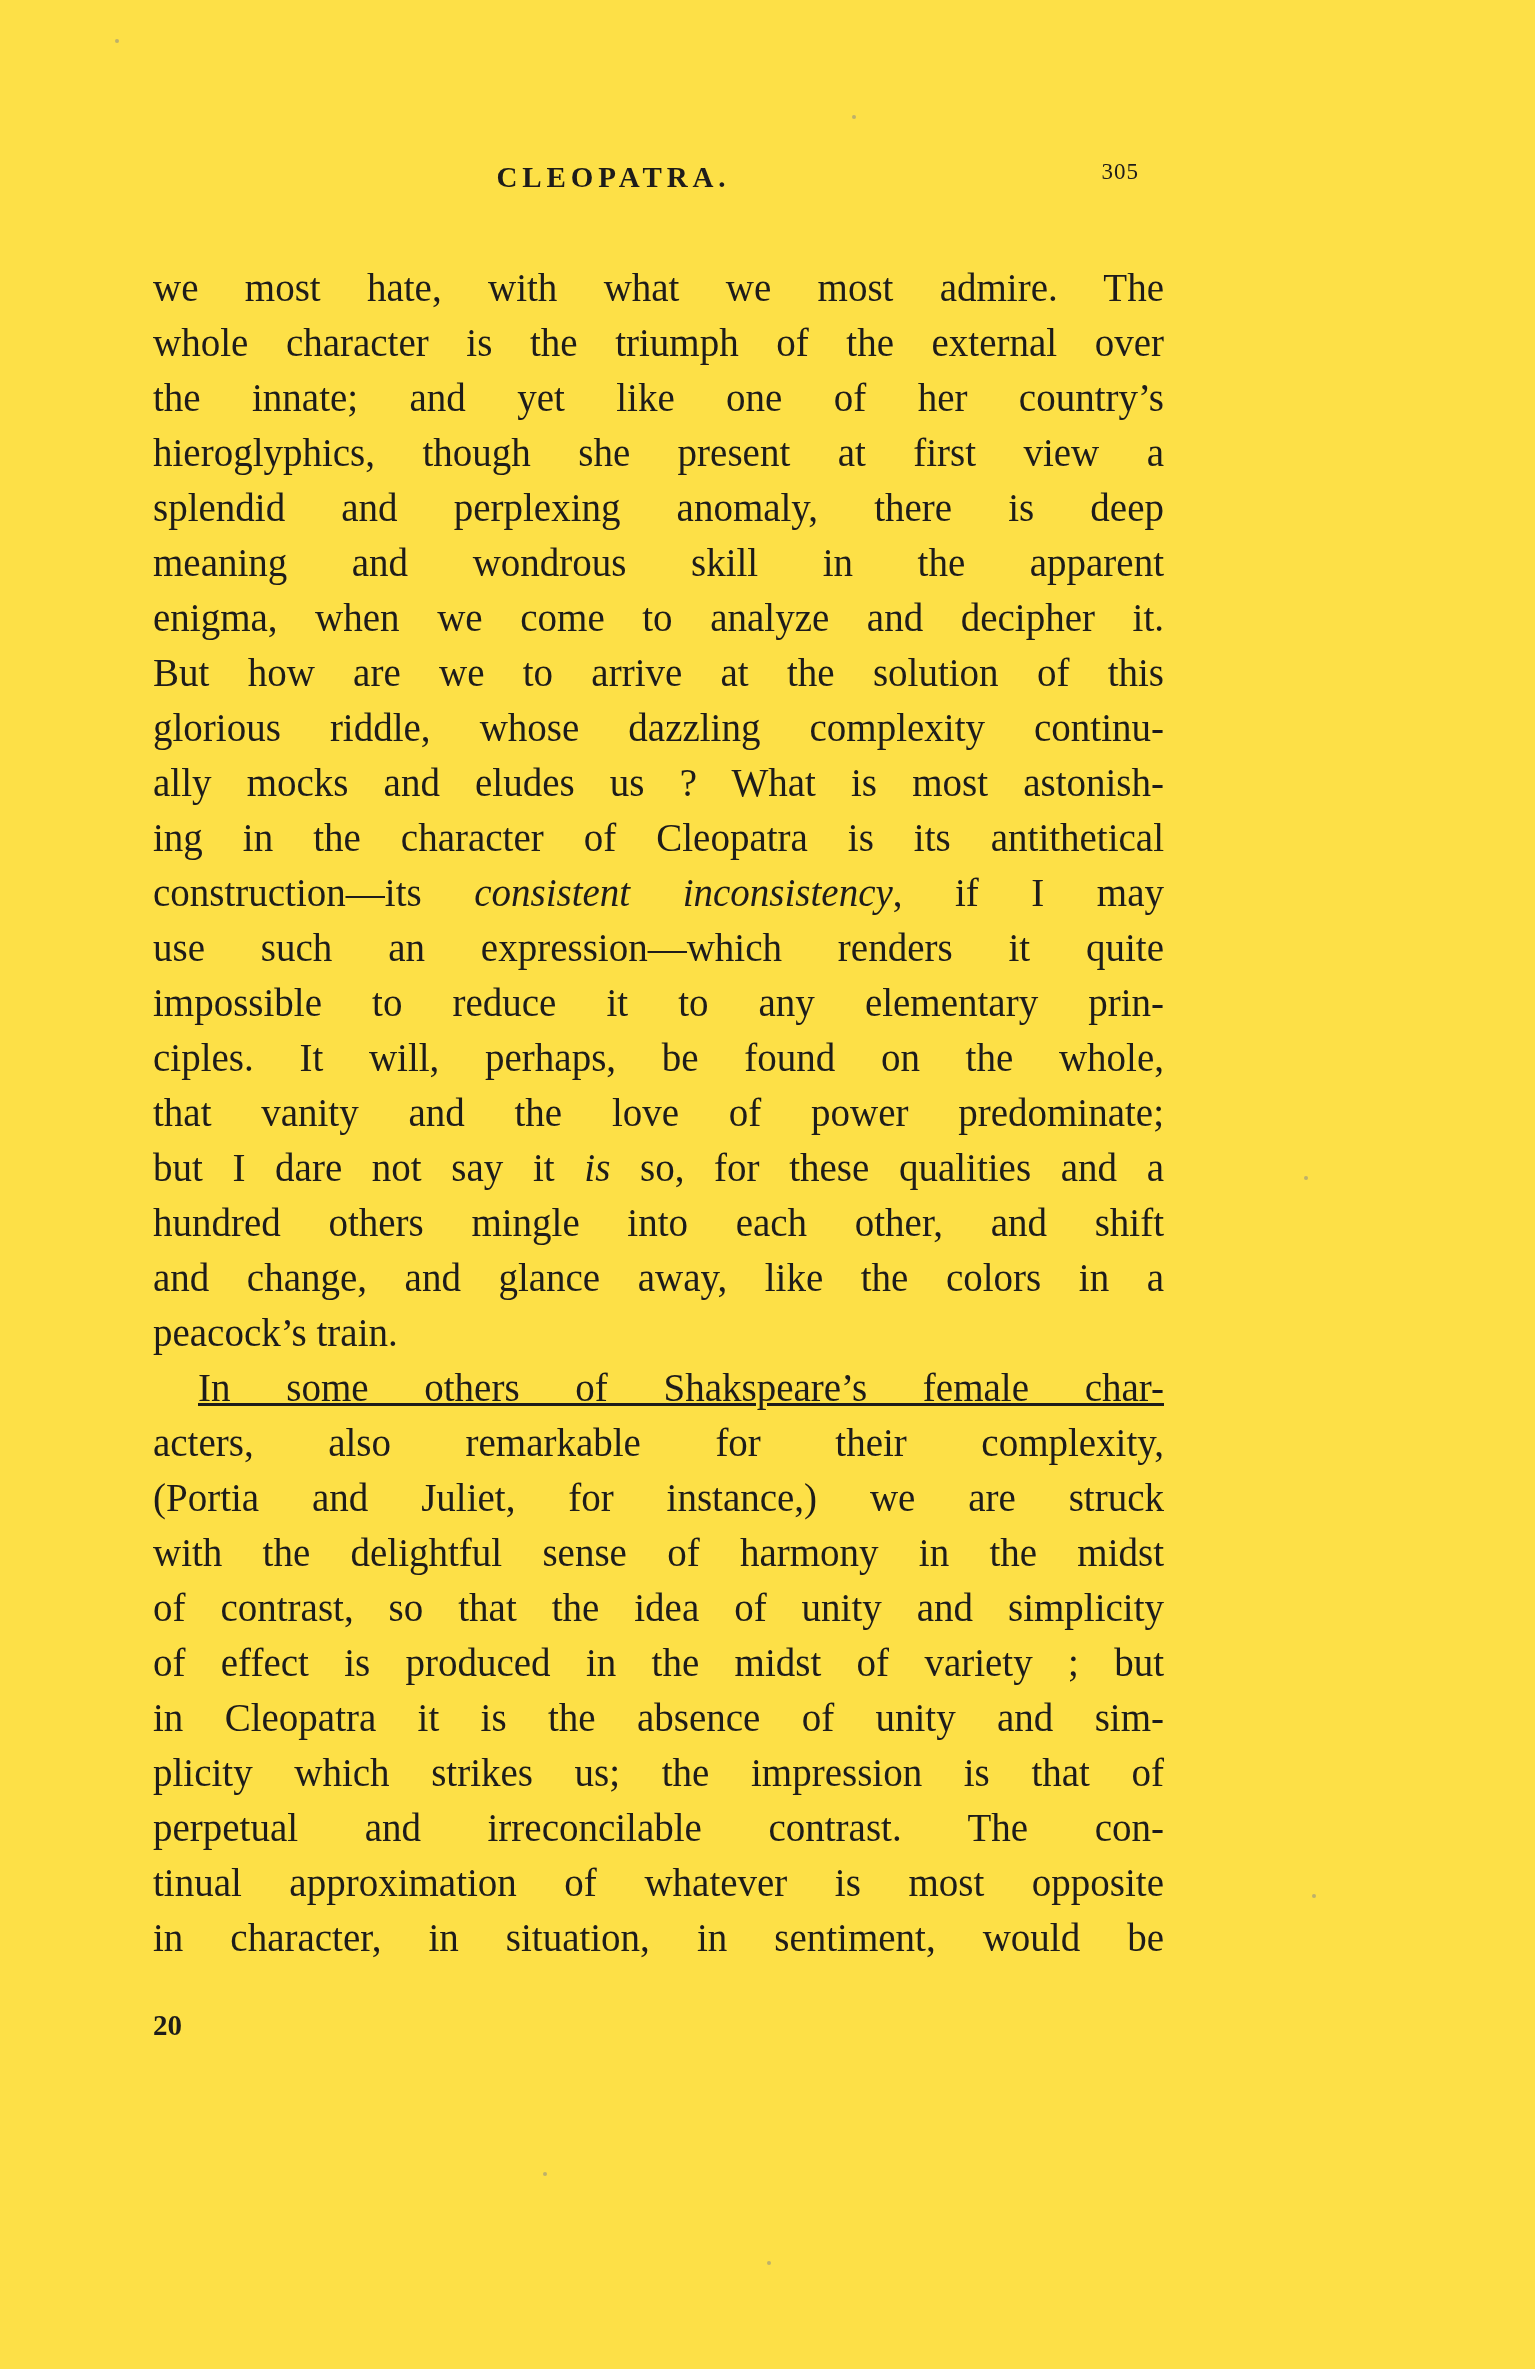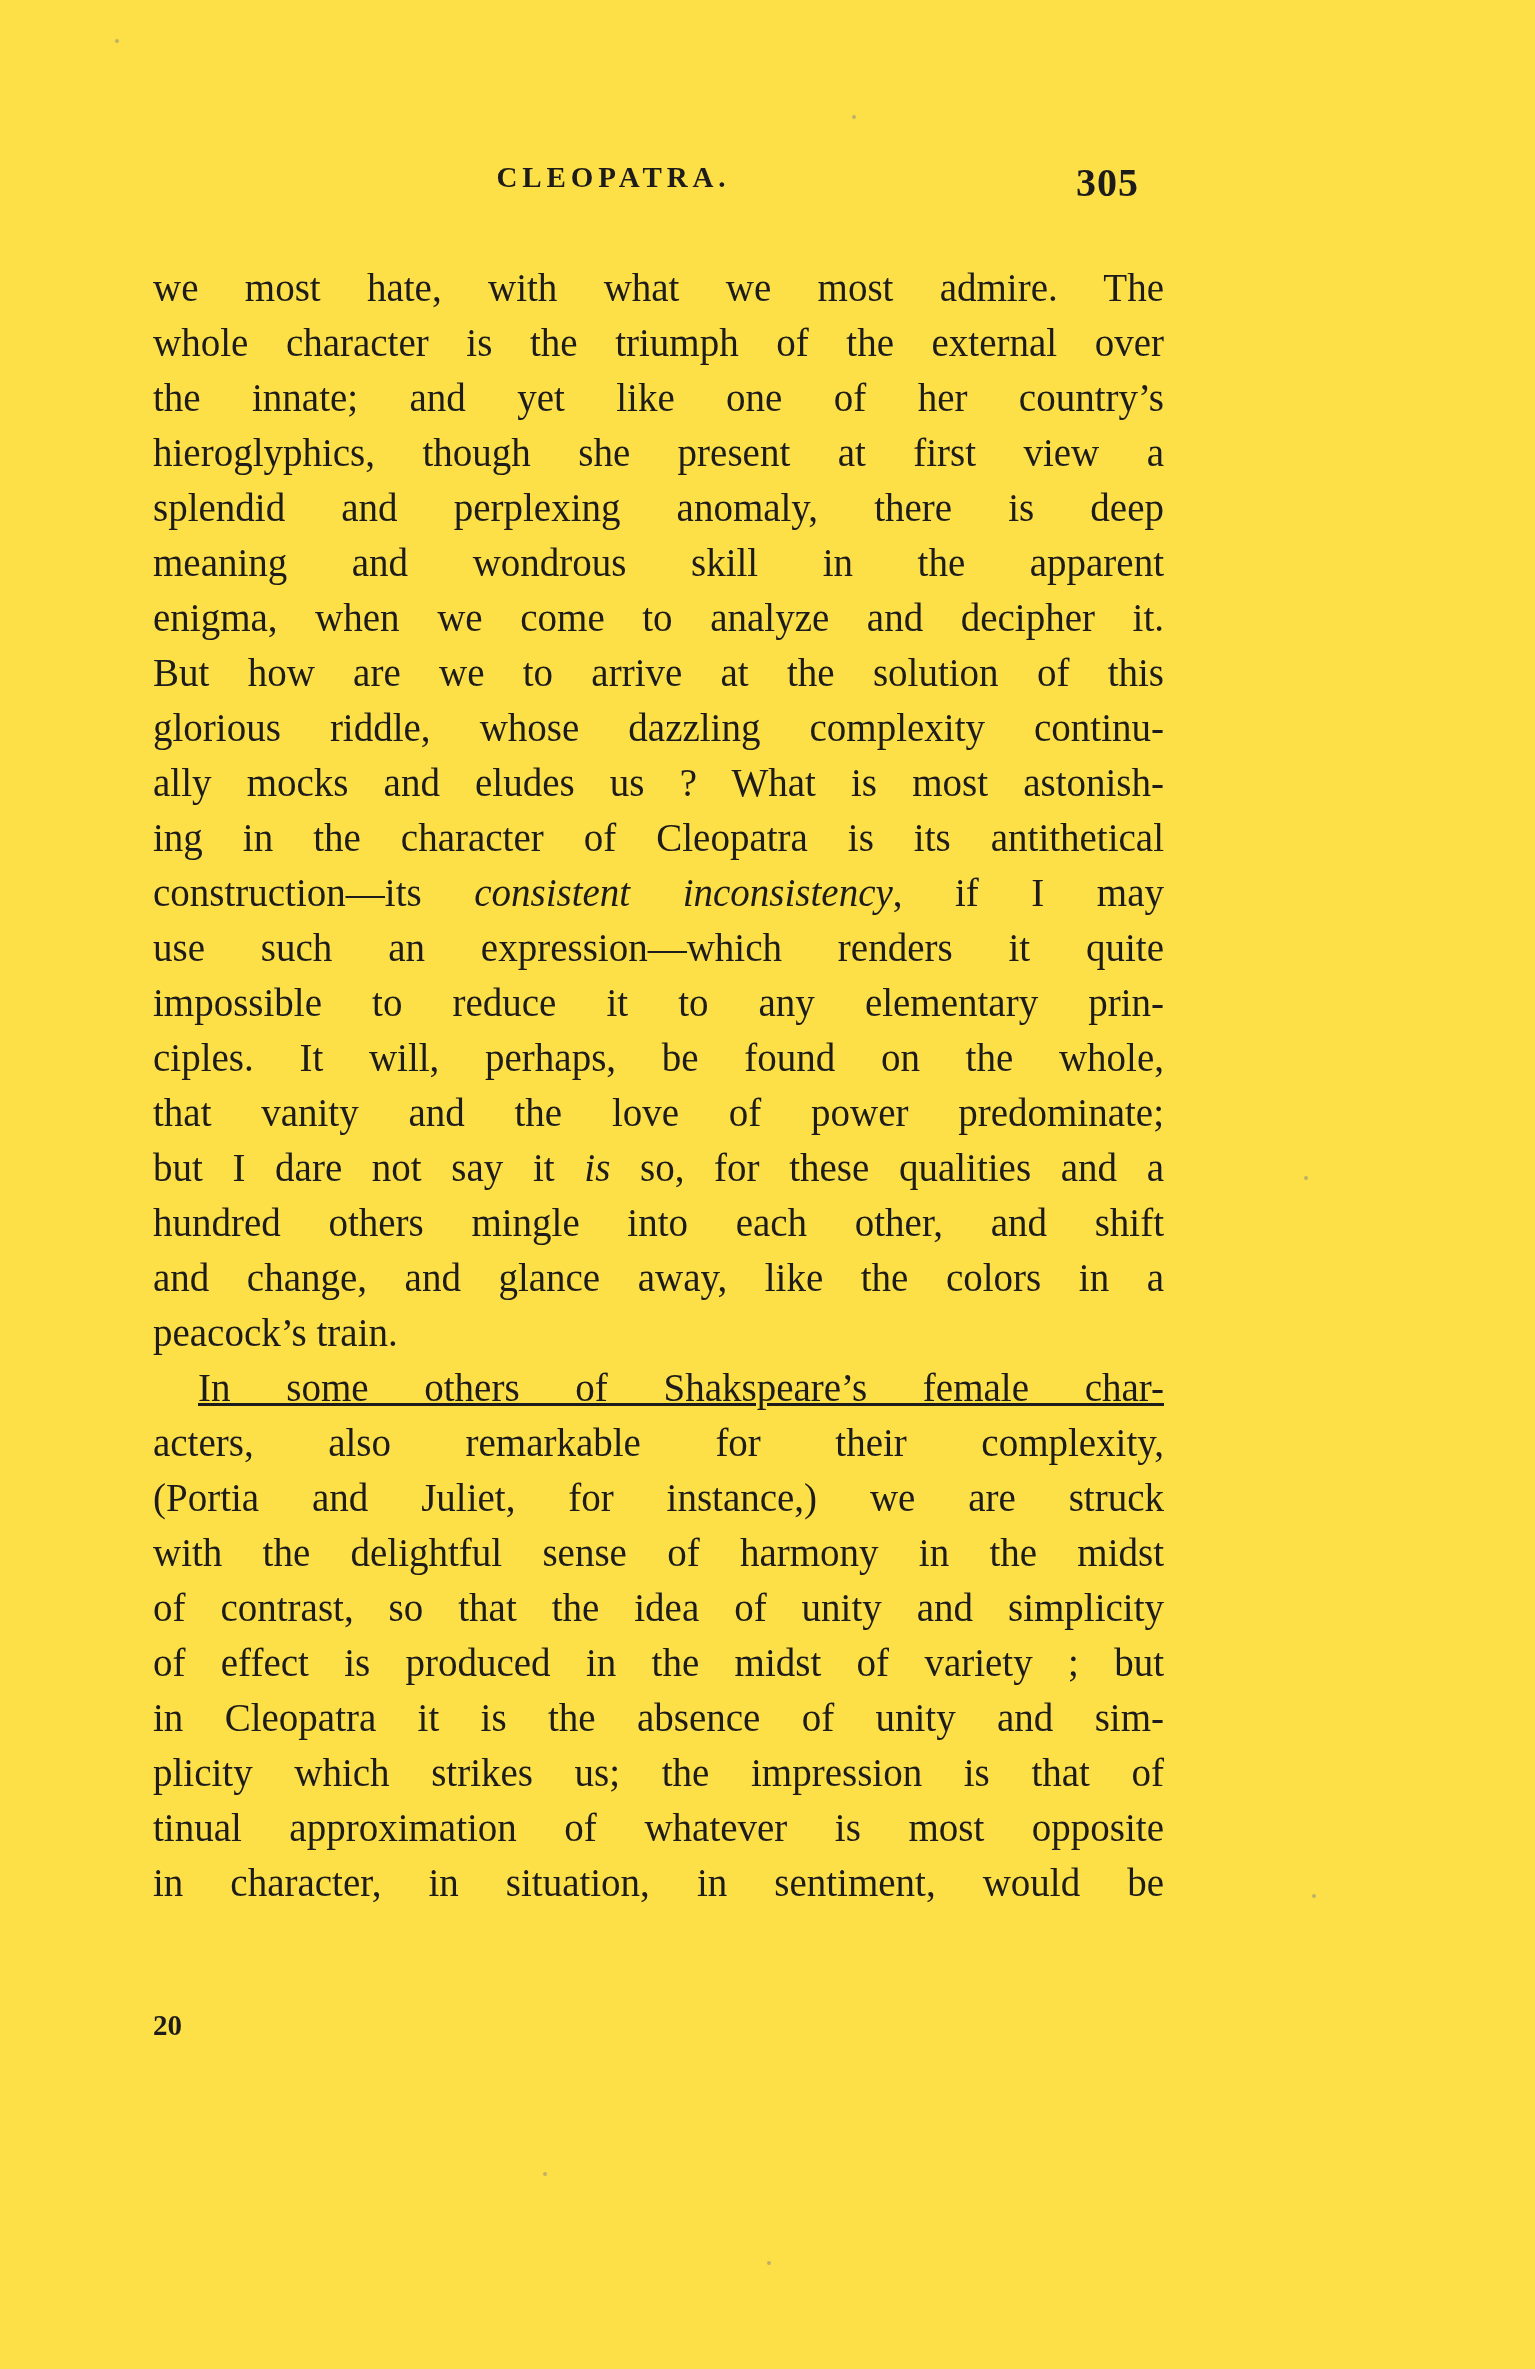--- a/index.html
+++ b/index.html
@@ -29,22 +29,22 @@
     width: 100%;
     text-align: center;
     font-size: 29px;
     font-weight: bold;
     letter-spacing: 4.9px;
   }
   .page-number {
     position: absolute;
     right: 25px;
     top: -1.9px;
-    font-size: 40px;
-    font-weight: bold;
+    font-size: 23px;
+    font-weight: normal;
     letter-spacing: 1px;
   }
   .text-block {
     position: absolute;
     left: 153px;
     top: 260px;
     width: 1011px;
     font-size: 39px;
     line-height: 55px;
   }
@@ -116,20 +116,21 @@
       <div class="line"><span>and change, and glance away, like the colors in a</span></div>
       <div class="line flush"><span>peacock’s train.</span></div>
       <div class="line indent"><span>In some others of Shakspeare’s female char-</span></div>
       <div class="line"><span>acters, also remarkable for their complexity,</span></div>
       <div class="line"><span>(Portia and Juliet, for instance,) we are struck</span></div>
       <div class="line"><span>with the delightful sense of harmony in the midst</span></div>
       <div class="line"><span>of contrast, so that the idea of unity and simplicity</span></div>
       <div class="line"><span>of effect is produced in the midst of variety ; but</span></div>
       <div class="line"><span>in Cleopatra it is the absence of unity and sim-</span></div>
       <div class="line"><span>plicity which strikes us; the impression is that of</span></div>
+      <div class="line"><span>perpetual and irreconcilable contrast.  The con-</span></div>
       <div class="line"><span>tinual approximation of whatever is most opposite</span></div>
       <div class="line"><span>in character, in situation, in sentiment, would be</span></div>
     </div>
 
   <div class="signature">20</div>
 
   <div class="speck" style="left:115px; top:39px;"></div>
   <div class="speck" style="left:852px; top:115px;"></div>
   <div class="speck" style="left:1304px; top:1176px;"></div>
   <div class="speck" style="left:1312px; top:1894px;"></div>

